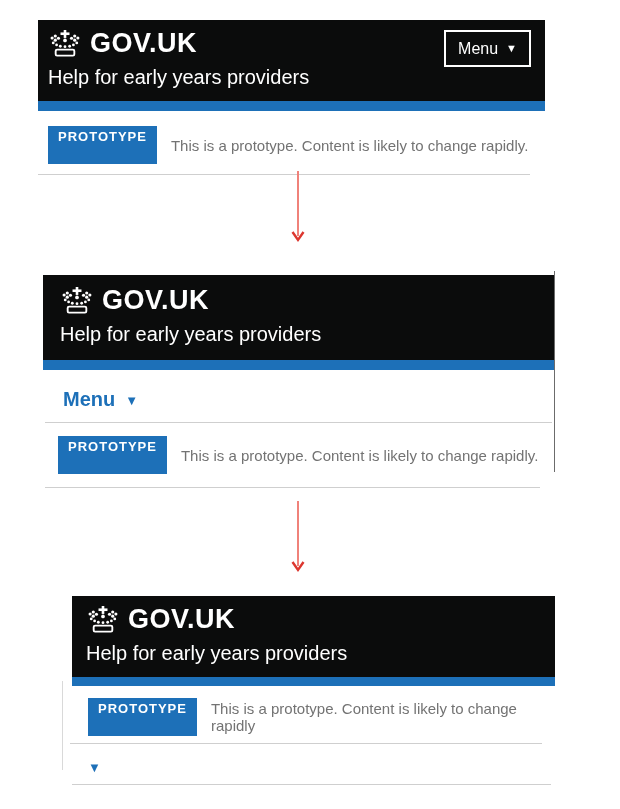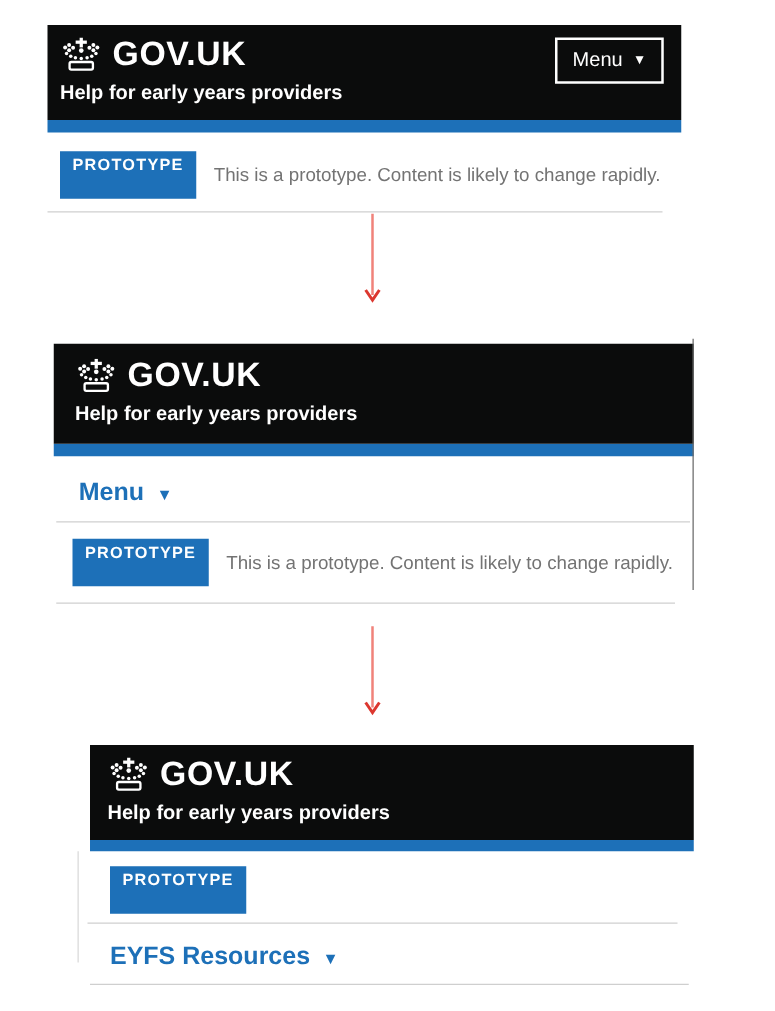--- a/index.html
+++ b/index.html
@@ -11,21 +11,21 @@
   .p2{left:43px;top:275px;width:512px;}
   .p3{left:62px;top:596px;width:493px;}
 
   .gov-header{position:relative;background:#0b0c0c;color:#ffffff;padding:8px 10px 12px 10px;box-sizing:border-box;}
   .p2 .gov-header{padding:10px 17px 14px 17px;}
   .p3 .gov-header{margin-left:10px;padding:8px 14px 12px 14px;}
   .logo-row{display:flex;align-items:center;}
   .logo{display:flex;align-items:center;gap:8px;text-decoration:none;color:#ffffff;}
   .crown{width:34px;height:28px;display:block;}
   .brand{font-size:27px;font-weight:700;letter-spacing:.5px;}
-  .service{font-size:16px;font-weight:700;margin-top:7px;}
+  .service{font-size:20px;font-weight:400;margin-top:7px;}
   .blue-bar{height:10px;background:#1d70b8;}
   .p3 .blue-bar{height:9px;margin-left:10px;}
 
   .menu-btn{position:absolute;top:10px;right:14px;height:37px;background:transparent;
     border:2px solid #ffffff;color:#ffffff;font-family:inherit;font-size:16px;
     padding:0 12px;display:flex;align-items:center;gap:8px;cursor:pointer;}
   .menu-btn .chev{font-size:11px;line-height:1;}
 
   .proto-row{display:flex;align-items:center;margin:15px 0 0 10px;}
   .p2 .proto-row{margin:13px 0 0 15px;}
@@ -187,23 +187,23 @@
             <rect x="8" y="21" width="20" height="6.5" rx="1.5" fill="none" stroke="#ffffff" stroke-width="2"></rect>
           </svg>
           <span class="brand">GOV.UK</span>
         </a>
       </div>
       <div class="service">Help for early years providers</div>
     </header>
     <div class="blue-bar"></div>
     <div class="proto-row">
       <span class="badge">PROTOTYPE</span>
+      <span class="proto-text">This is a prototype. Content is likely to change rapidly</span>
     </div>
     <div class="divider d1"></div>
     <div class="nav-link-row">
-      <span>EYFS Resources</span>
       <span class="chev">▼</span>
     </div>
     <div class="divider d2"></div>
   </section>
   <div class="edge edge-p3"></div>
 
 </div>
 
 </body></html>

